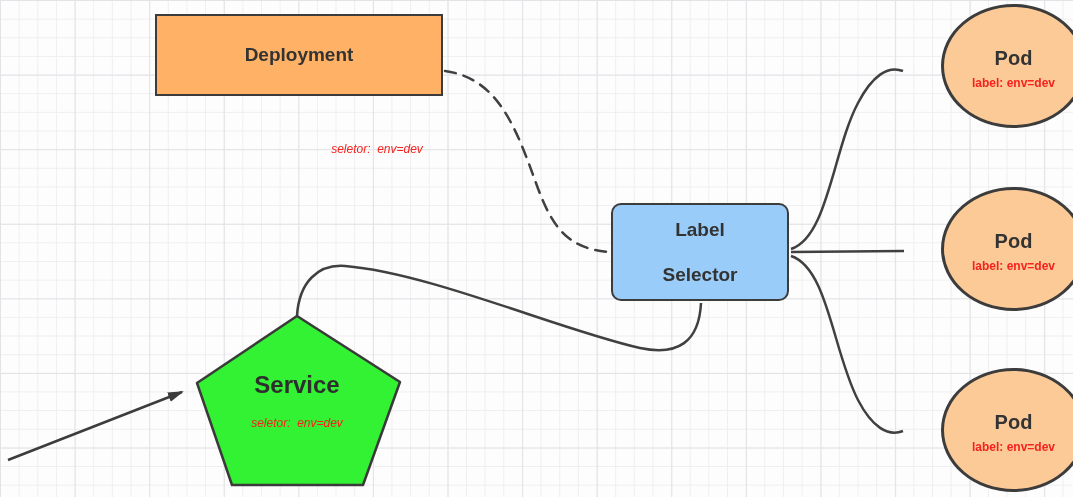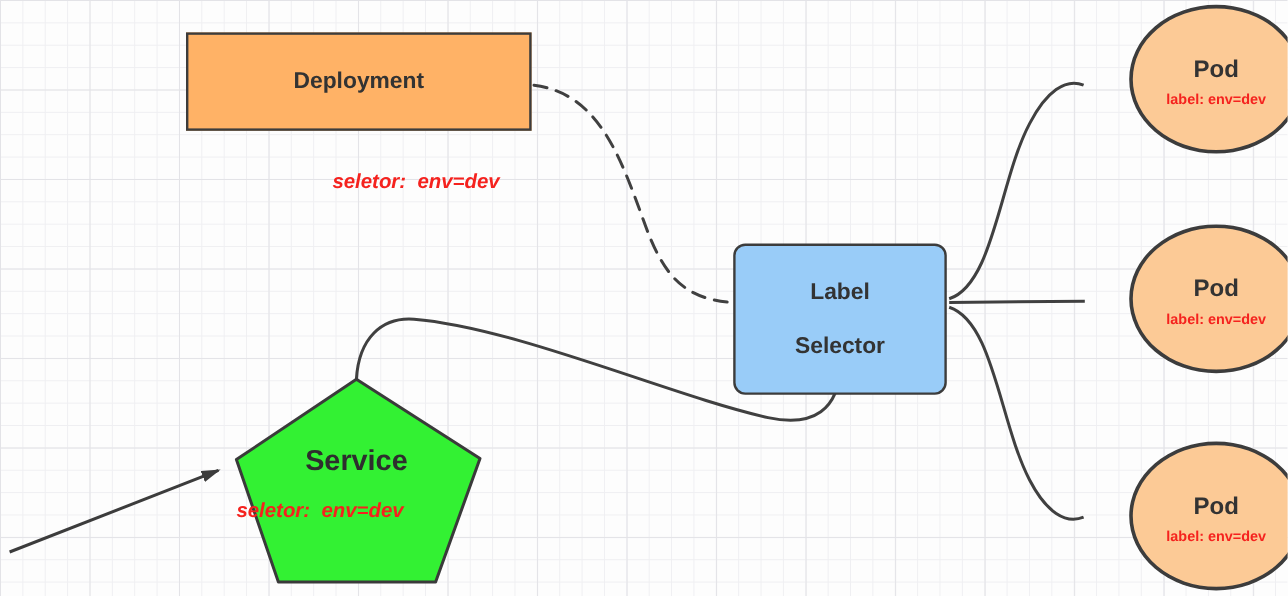--- a/index.html
+++ b/index.html
@@ -21,27 +21,27 @@
 
   svg.edges {
     position: absolute;
     left: 0; top: 0;
     width: 1073px; height: 497px;
   }
 
   .node { position: absolute; display: flex; align-items: center; justify-content: center; }
 
   .deployment-box {
-    left: 155px; top: 27px; width: 288px; height: 82px;
+    left: 155px; top: 14px; width: 288px; height: 82px;
     background: #FFB266;
     border: 2px solid #3C3C3C;
   }
 
   .selector-box {
-    left: 611px; top: 203px; width: 178px; height: 126px;
+    left: 611px; top: 203px; width: 178px; height: 98px;
     background: #99CCF8;
     border: 2px solid #3C3C3C;
     border-radius: 10px;
     flex-direction: column;
     gap: 21px;
   }
 
   .pod {
     width: 145px; height: 124px;
     left: 941px;
@@ -54,23 +54,24 @@
   .pod-1 { top: 4px; }
   .pod-2 { top: 187px; }
   .pod-3 { top: 368px; }
 
   .node-title { font-size: 19px; font-weight: bold; color: #333333; line-height: 24px; }
   .pod-title  { font-size: 20px; font-weight: bold; color: #333333; line-height: 24px; }
 
   .red-note {
     position: absolute;
     color: #F5221E;
-    font-size: 17px;
-    font-weight: bold;
+    font-size: 12px;
+    font-weight: normal;
     font-style: italic;
+    text-align: center;
     white-space: pre;
     width: 200px;
   }
   .deployment-note { left: 277px; top: 142px; }
   .service-note    { left: 197px; top: 416px; }
 
   .pod-label {
     color: #F5221E;
     font-size: 12px;
     font-weight: bold;

